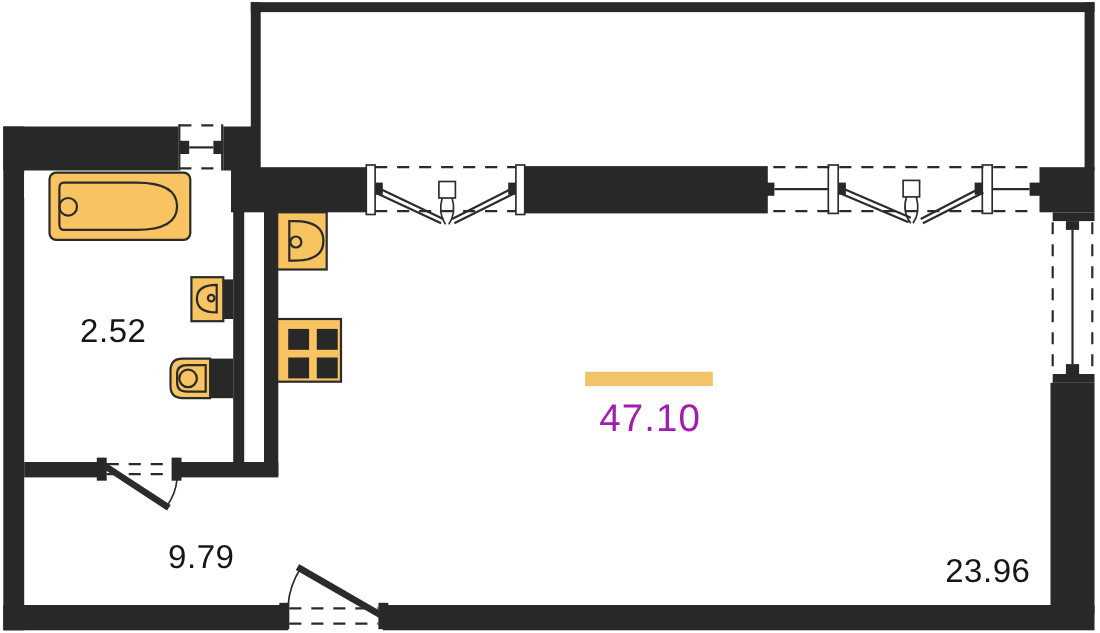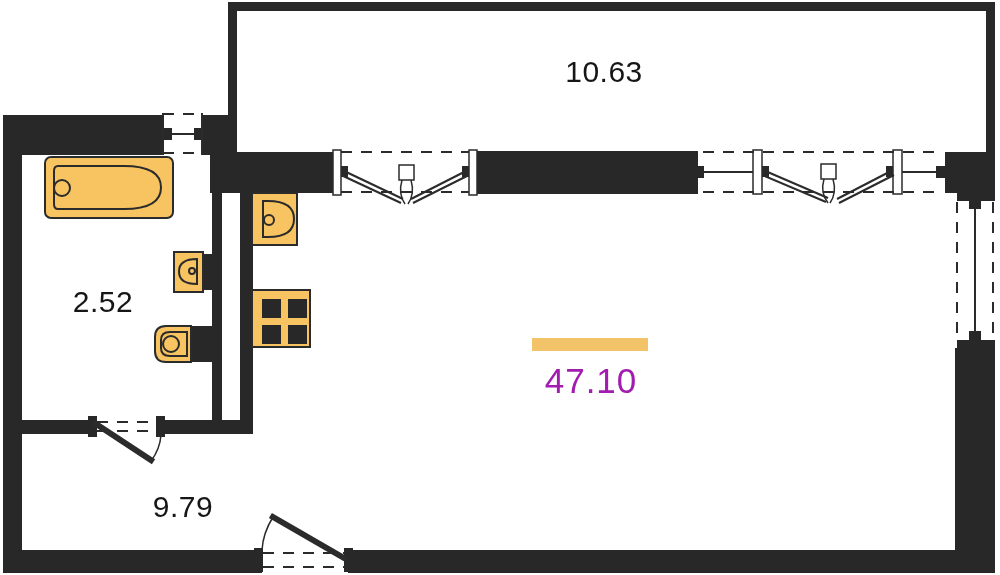--- a/index.html
+++ b/index.html
@@ -134,17 +134,17 @@
       <rect x="262" y="299" width="19" height="19"></rect>
       <rect x="288" y="299" width="19" height="19"></rect>
       <rect x="262" y="325" width="19" height="19"></rect>
       <rect x="288" y="325" width="19" height="19"></rect>
     </g>
   </g>
 
   <rect x="532" y="338" width="116" height="13" fill="#F2C368"></rect>
 </svg>
 
-  <div class="area-label" style="left:604px;top:72px;">10.63</div>
   <div class="area-label" style="left:103px;top:302px;">2.52</div>
   <div class="area-label" style="left:183px;top:507px;">9.79</div>
+  <div class="area-label" style="left:898px;top:520px;">23.96</div>
   <div class="total-label" style="left:591px;top:381px;">47.10</div>
 </div>
 
 </body></html>

